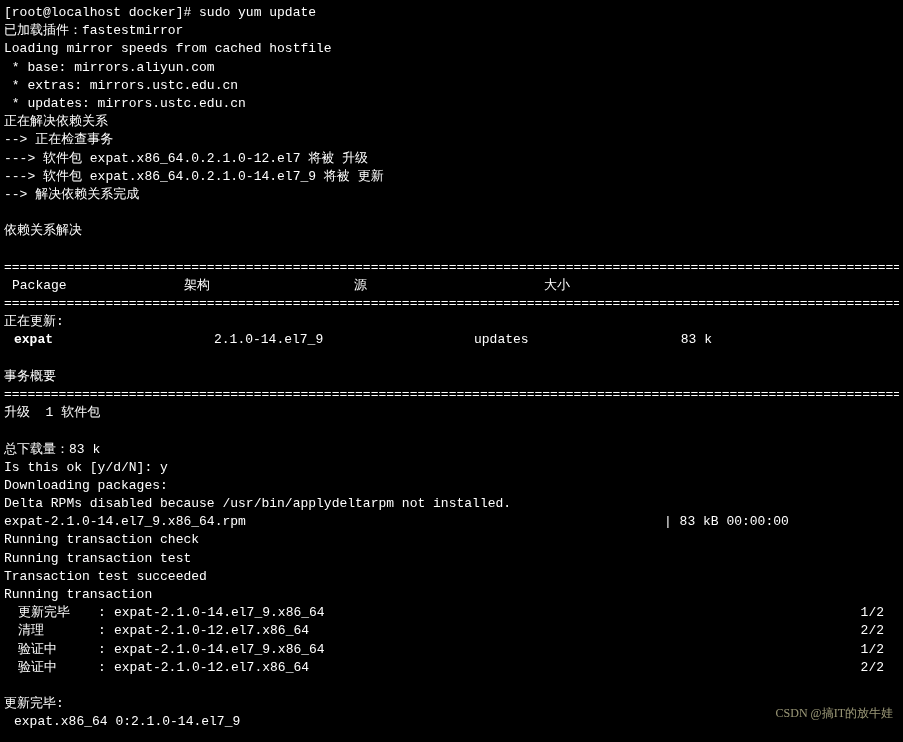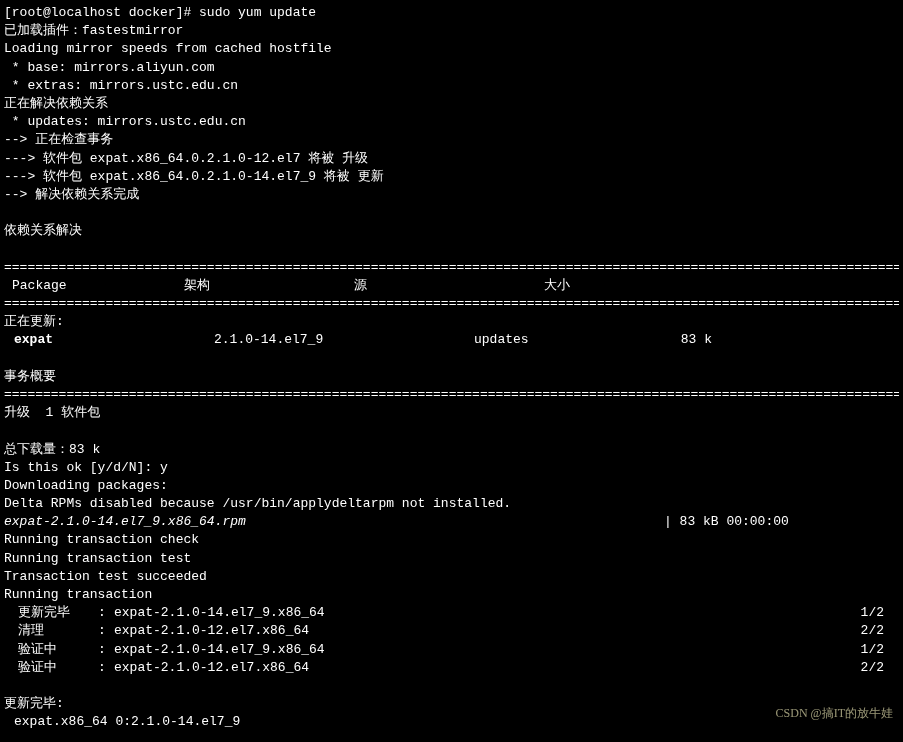--- a/index.html
+++ b/index.html
@@ -30,21 +30,21 @@
     .th-version { width: 270px; }
     .th-source { width: 190px; }
     .th-size { width: 60px; text-align: left; }
     .table-row { display: flex; }
     .td-package { width: 180px; padding-left: 10px; font-weight: bold; }
     .td-arch { width: 170px; padding-left: 18px; }
     .td-version { width: 270px; padding-left: 30px; }
     .td-source { width: 190px; padding-left: 20px; }
     .td-size { width: 68px; text-align: right; }
     .progress-line { display: flex; }
-    .progress-left { width: 660px; font-style: italic; }
+    .progress-left { width: 660px; }
     .progress-right { flex: 1; }
     .trans-line { display: flex; }
     .trans-left { width: 840px; padding-left: 14px; }
     .trans-right { width: 40px; text-align: right; }
     .watermark {
       position: absolute;
       right: 10px;
       bottom: 20px;
       color: #fef9c3;
       font-family: Liberation Serif, serif;
@@ -58,22 +58,22 @@
 </head>
 <body>
 
 <div class="line"><span>[root@localhost docker]# </span><span>sudo yum update</span></div>
 
 <div id="pre-lines">
     <div class="line">已加载插件：fastestmirror</div>
     <div class="line">Loading mirror speeds from cached hostfile</div>
     <div class="line"> * base: mirrors.aliyun.com</div>
     <div class="line"> * extras: mirrors.ustc.edu.cn</div>
+    <div class="line"> * updates: mirrors.ustc.edu.cn</div>
     <div class="line">正在解决依赖关系</div>
-    <div class="line"> * updates: mirrors.ustc.edu.cn</div>
     <div class="line">--&gt; 正在检查事务</div>
     <div class="line">---&gt; 软件包 expat.x86_64.0.2.1.0-12.el7 将被 升级</div>
     <div class="line">---&gt; 软件包 expat.x86_64.0.2.1.0-14.el7_9 将被 更新</div>
     <div class="line">--&gt; 解决依赖关系完成</div>
     <div class="line">&nbsp;</div>
     <div class="line">依赖关系解决</div>
     <div class="line">&nbsp;</div>
   </div>
 
 <div class="line divider">=======================================================================================================================</div>

